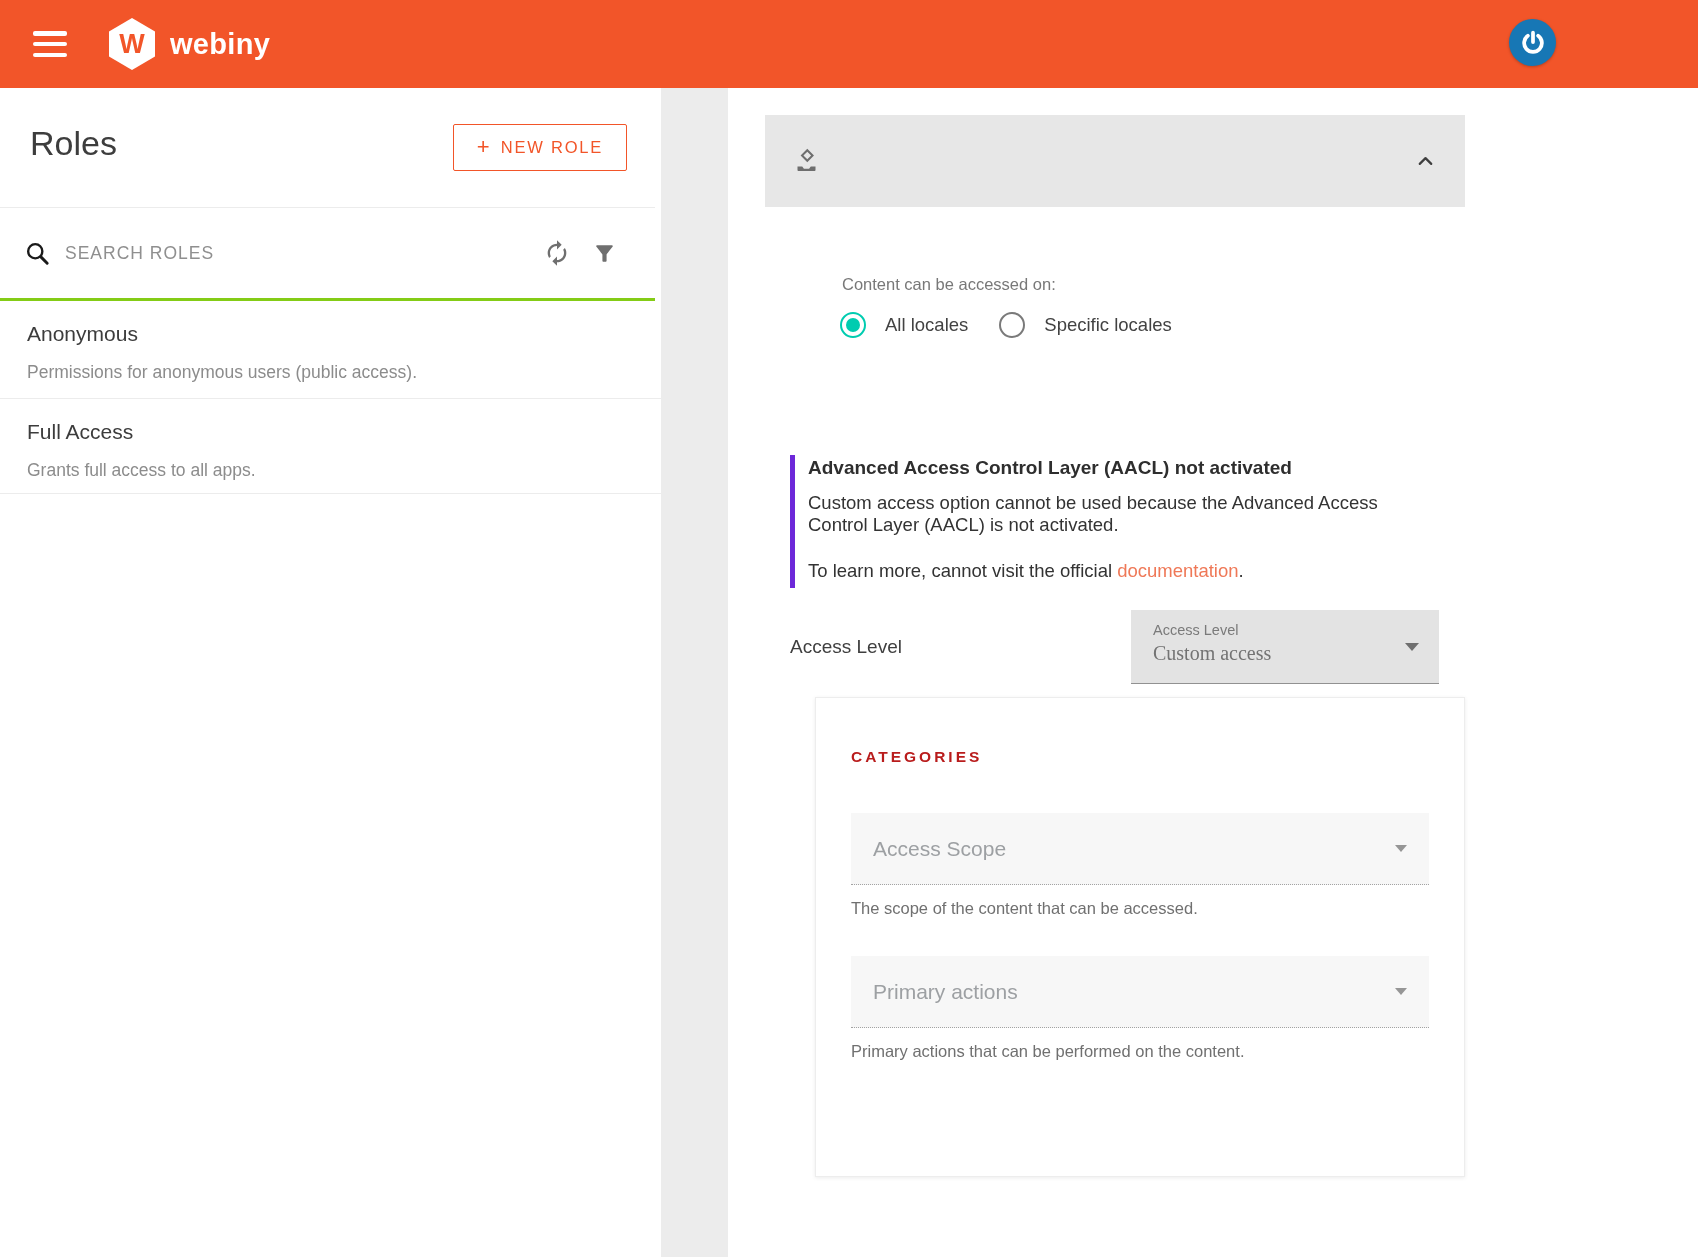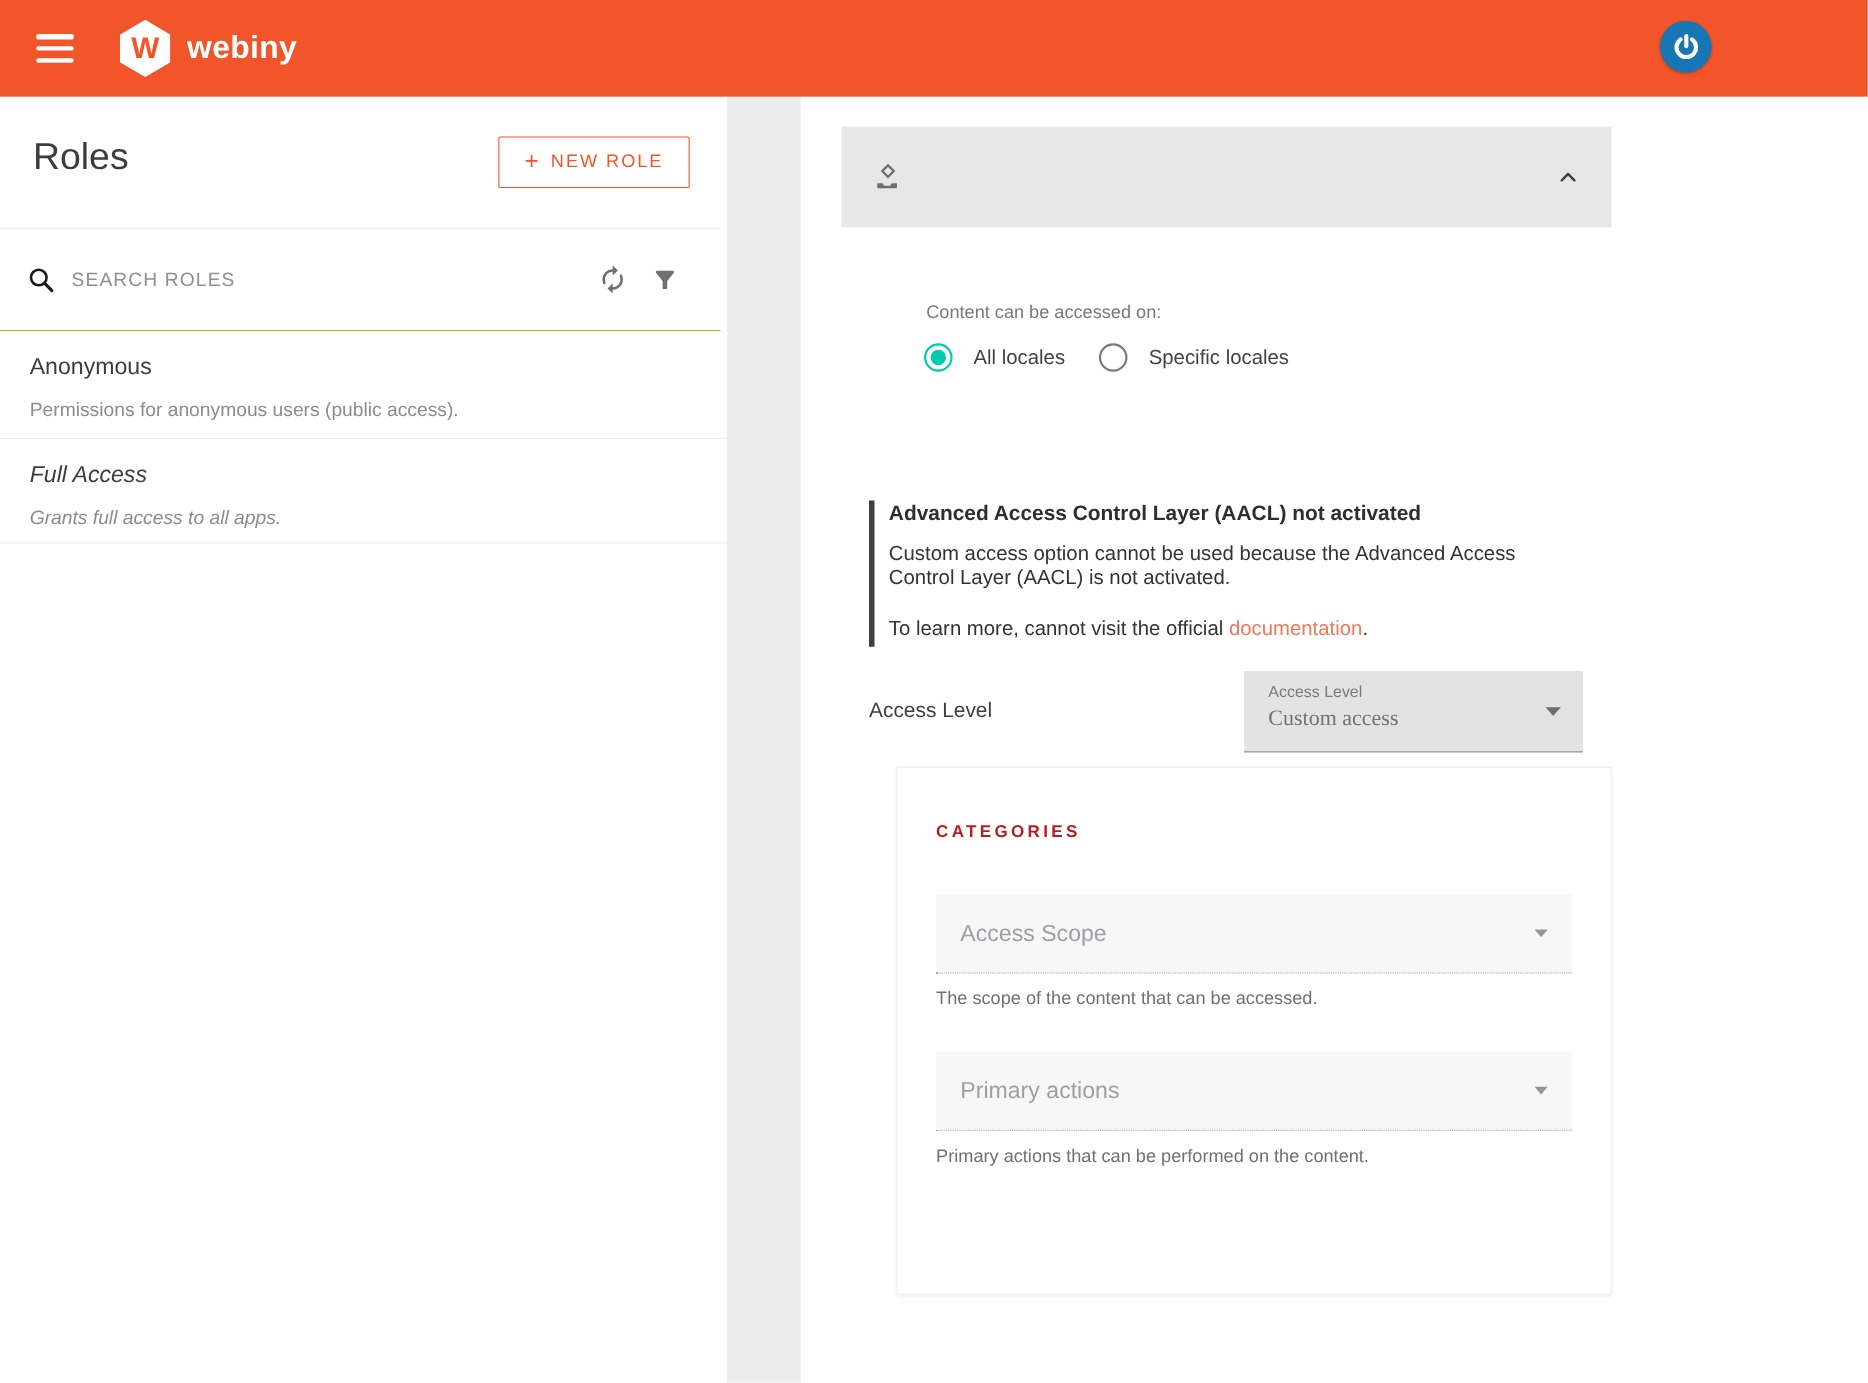--- a/index.html
+++ b/index.html
@@ -20,29 +20,29 @@
     box-shadow:0 1px 3px rgba(0,0,0,.25); }
 
   
   .left-panel { position:absolute; left:0; top:88px; width:661px; height:1169px; background:#fff; }
   .page-title { position:absolute; left:30px; top:36px; font-size:34px; color:#3d3d3d; font-weight:400; }
   .new-role-btn { position:absolute; left:453px; top:36px; width:174px; height:47px; background:#fff;
     border:1px solid #F25529; border-radius:2px; color:#F25529; font-size:16.5px; letter-spacing:1.8px;
     display:flex; align-items:center; justify-content:center; gap:11px; cursor:pointer; font-weight:500; }
   .new-role-btn .plus { font-size:22px; font-weight:400; margin-top:-2px; letter-spacing:0; }
   .search-row { position:absolute; left:0; top:119px; width:655px; height:94px; border-top:1px solid #ececec;
-    border-bottom:1px solid #84cc16; display:flex; align-items:center; padding:0 36px 0 24px; }
+    border-bottom:3px solid #84cc16; display:flex; align-items:center; padding:0 36px 0 24px; }
   .search-row input { border:none; outline:none; flex:1; margin-left:14px; font-family:"Liberation Sans",sans-serif;
     font-size:17.5px; letter-spacing:1px; color:#555; background:transparent; }
   .search-row input::placeholder { color:#8f8f8f; opacity:1; }
   .icon-btn { width:30px; height:30px; display:flex; align-items:center; justify-content:center; cursor:pointer; flex:0 0 auto; }
   .icon-btn + .icon-btn { margin-left:17px; }
   .role-item { position:absolute; left:0; width:661px; border-bottom:1px solid #ececec; padding:21px 24px 0 27px; cursor:pointer; background:#fff; }
   .role-item.first { top:213px; height:98px; }
-  .role-item.second { top:311px; height:95px;font-style:italic; }
+  .role-item.second { top:311px; height:95px; }
   .role-name { font-size:21px; color:#3c3c3c; }
   .role-desc { margin-top:16px; font-size:17.5px; color:#8c8c8c; }
 
   
   .gutter { position:absolute; left:661px; top:88px; width:67px; height:1169px; background:#ececec; }
   .detail-panel { position:absolute; left:728px; top:88px; width:970px; height:1169px; background:#fff; overflow:hidden; }
   .content-col { position:absolute; left:37px; top:0; width:700px; }
 
   .section-header { margin-top:0; height:92px; background:#e7e7e7; display:flex; align-items:center; padding:0 28px; cursor:pointer; }
   .section-header.first { margin-top:27px; }
@@ -56,21 +56,21 @@
   .radio-row { position:absolute; left:75px; top:105px; display:flex; align-items:center; }
   .radio-option { display:flex; align-items:center; cursor:pointer; }
   .radio-option + .radio-option { margin-left:31px; }
   .radio-circle { width:26px; height:26px; border-radius:50%; position:relative; }
   .radio-circle.sel { border:2px solid #00CCB0; }
   .radio-circle.sel::after { content:""; position:absolute; inset:4px; border-radius:50%; background:#00CCB0; }
   .radio-circle.unsel { border:2px solid #7a7a7a; }
   .radio-label { margin-left:19px; font-size:18.5px; color:#424242; }
 
   .pb-body { background:#fff; padding:38px 0 0 25px; }
-  .warning { border-left:5px solid #404040; padding:2px 0 6px 13px; width:645px; }
+  .warning { border-left:5px solid #6d28d9; padding:2px 0 6px 13px; width:645px; }
   .warning-title { font-size:19px; font-weight:700; color:#2e2e2e; }
   .warning-text { margin-top:13px; font-size:18.5px; color:#333; line-height:1.2; width:632px; }
   .warning-learn { margin-top:24px; font-size:18.5px; color:#333; }
   .doc-link { color:#EF7857; cursor:pointer; }
 
   .access-row { margin-top:22px; width:675px; display:flex; align-items:center; justify-content:space-between; padding-right:26px; }
   .access-row-label { font-size:19px; color:#3f3f3f; }
   .select-filled { width:308px; height:74px; background:#e3e3e3; border-bottom:1px solid #919191;
     padding:12px 20px 0 22px; position:relative; cursor:pointer; }
   .select-filled .lbl { font-size:14.5px; color:#7a7a7a; }

